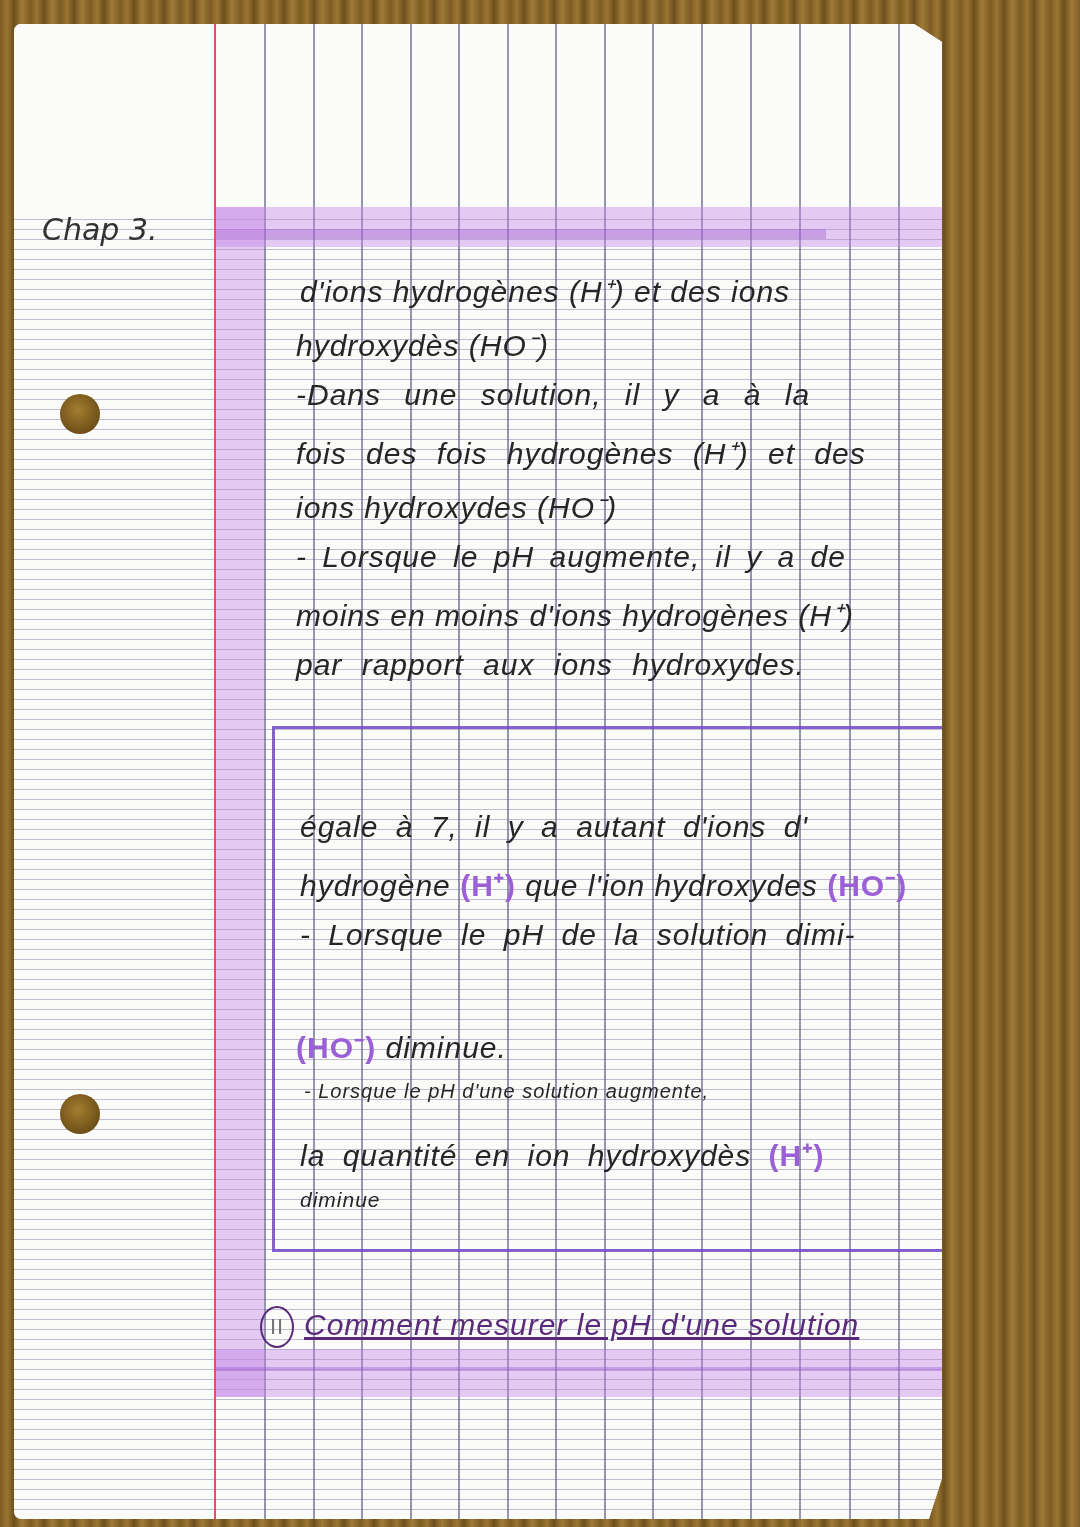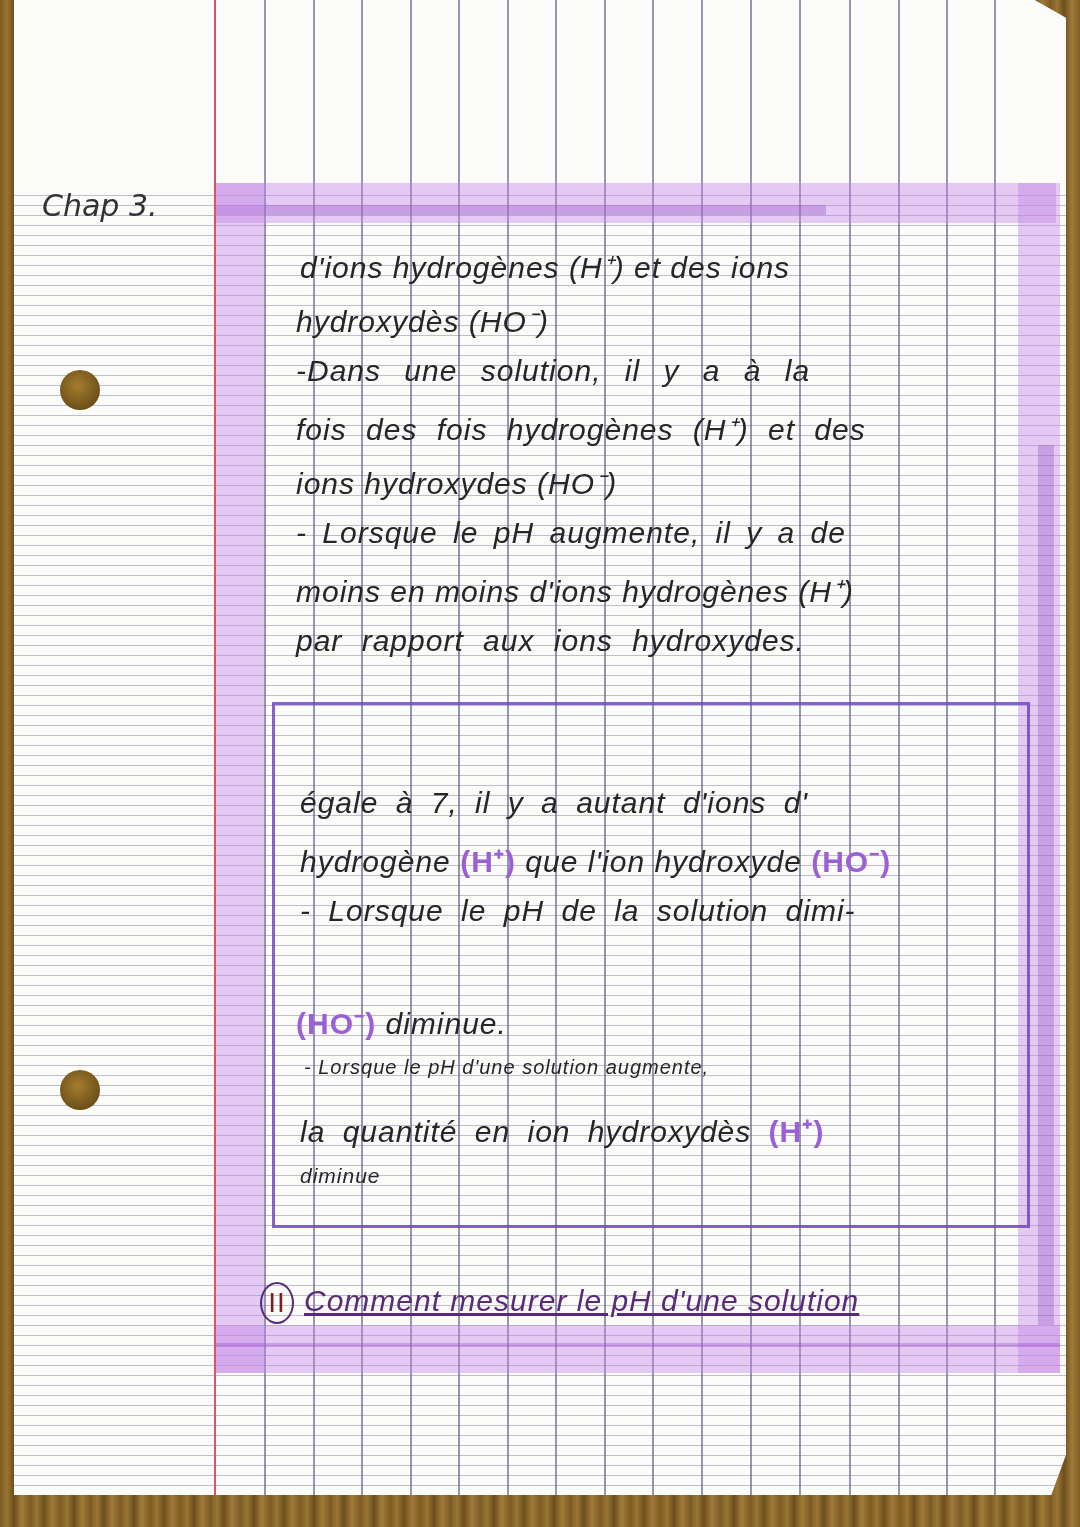--- a/index.html
+++ b/index.html
@@ -6,24 +6,25 @@
     body {
       width: 1080px; height: 1527px; position: relative; overflow: hidden;
       background: #8a6a2c;
       font-family: "DejaVu Sans", sans-serif;
     }
     .wood {
       position: absolute; left: 0; top: 0; width: 1080px; height: 1527px;
       background: repeating-linear-gradient(90deg, #7b5a22 0px, #9a7634 7px, #6d4f1c 14px, #a07a38 22px, #7f5e27 30px);
     }
     .sheet {
-      position: absolute; left: 14px; top: 0; width: 1052px; height: 1495px;
+      position: absolute; left: 14px; top: 24px; width: 928px; height: 1495px;
       background-color: #fbfbfa;
       clip-path: polygon(0 0, 97% 0, 100% 1.2%, 100% 97.3%, 98.6% 100%, 0 100%);
       overflow: hidden;
+      border-radius: 7px;
     }
     .hlines {
       position: absolute; left: 0; top: 0; right: 0; bottom: 0;
       background-image:
         repeating-linear-gradient(180deg, transparent 0px, transparent 216px, rgba(90,85,120,0.75) 216px, rgba(90,85,120,0.75) 218px, transparent 218px, transparent 256px),
         repeating-linear-gradient(180deg, transparent 0px, transparent 9px, rgba(140,140,170,0.55) 9px, rgba(140,140,170,0.55) 10px);
       background-position: 0 -8px, 0 186px;
       background-size: 100% 54px, 100% 10px;
     }
     .hlines-top-mask {
@@ -54,21 +55,21 @@
     .hand {
       position: absolute; color: #262626;
       font-family: Liberation Sans, sans-serif;
       font-size: 30px; letter-spacing: 1px; white-space: nowrap;
       font-style: italic;
     }
     .hand .accent { color: #9b5fd6; font-weight: bold; font-style: normal; }
     .chap { position: absolute; left: 28px; top: 188px; font-size: 30px; color: #333; font-style: italic; font-family: "DejaVu Sans", sans-serif; }
     .roman-circle {
       display: inline-block; width: 30px; height: 38px; border: 2px solid #5a2a7a; border-radius: 50%;
-      text-align: center; line-height: 38px; font-size: 28px; color: #7f1d1d; font-style: normal;
+      text-align: center; line-height: 38px; font-size: 22px; color: #737373; font-style: normal;
       margin-right: 10px; vertical-align: middle;
     }
     .heading-text { color: #5a2a7a; text-decoration: underline; text-decoration-color: #5a2a7a; }
   </style>
 </head>
 <body>
 
 <div class="wood"></div>
 
 <div class="sheet">
@@ -114,21 +115,21 @@
   <div class="hand" style="left:282px; top:408px; word-spacing:10px">fois des fois hydrogènes (H⁺) et des</div>
   <div class="hand" style="left:282px; top:462px">ions hydroxydes (HO⁻)</div>
   <div class="hand" style="left:282px; top:516px; word-spacing:6px">- Lorsque le pH augmente, il y a de</div>
   <div class="hand" style="left:282px; top:570px">moins en moins d'ions hydrogènes (H⁺)</div>
   <div class="hand" style="left:282px; top:624px; word-spacing:10px">par rapport aux ions hydroxydes.</div>
 
   <div class="hand" style="left:286px; top:786px; word-spacing:8px">égale à 7, il y a autant d'ions d'</div>
   <div class="hand" style="left:286px; top:840px">
     <span>hydrogène</span>
     <span class="accent">(H⁺)</span>
-    <span>que l'ion hydroxyde</span>
+    <span>que l'ion hydroxydes</span>
     <span class="accent">(HO⁻)</span>
   </div>
   <div class="hand" style="left:286px; top:894px; word-spacing:8px">- Lorsque le pH de la solution dimi-</div>
   <div class="hand" style="left:282px; top:1002px">
     <span class="accent">(HO⁻)</span>
     <span>diminue.</span>
   </div>
   <div class="hand" style="left:290px; top:1056px; font-size:20px">- Lorsque le pH d'une solution augmente,</div>
   <div class="hand" style="left:286px; top:1110px; word-spacing:8px">
     <span>la quantité en ion hydroxydès</span>

